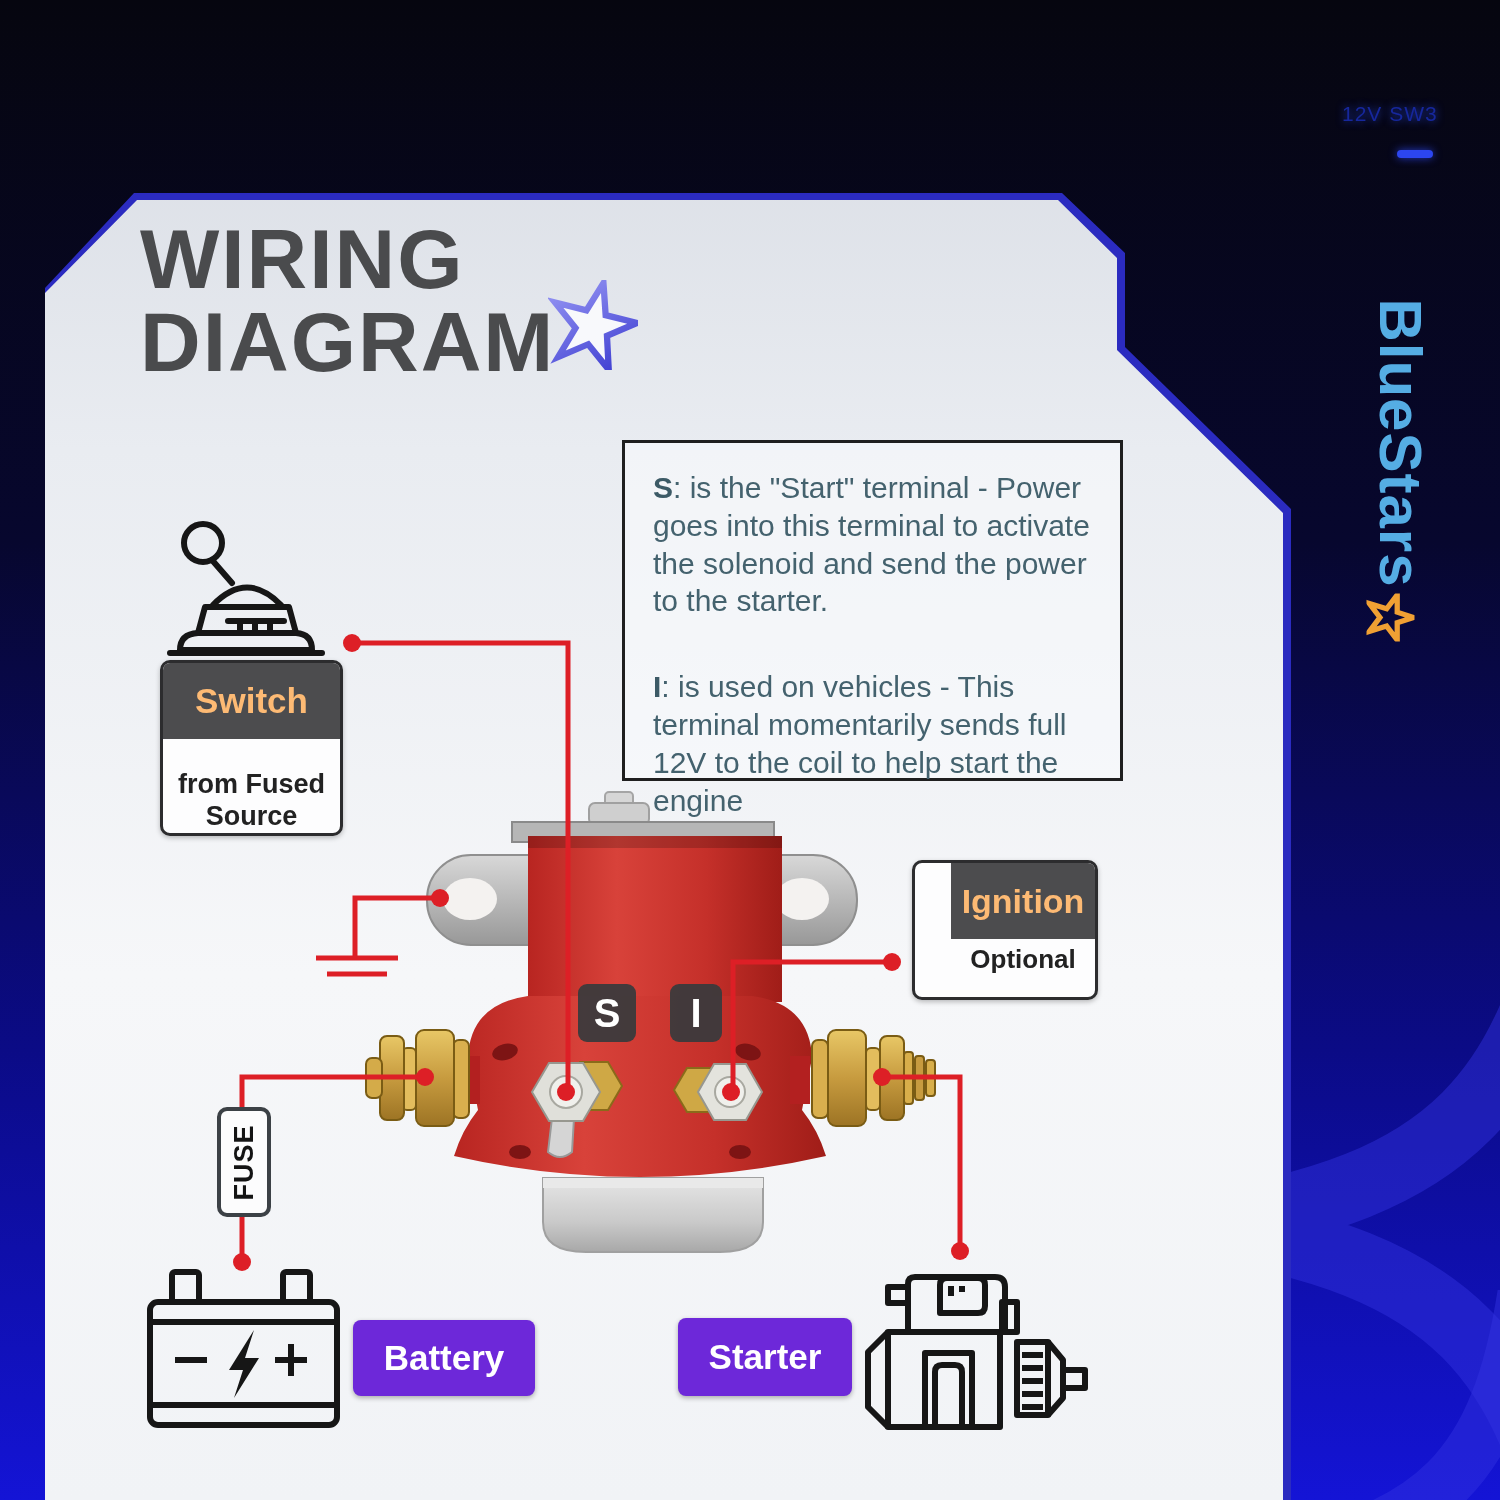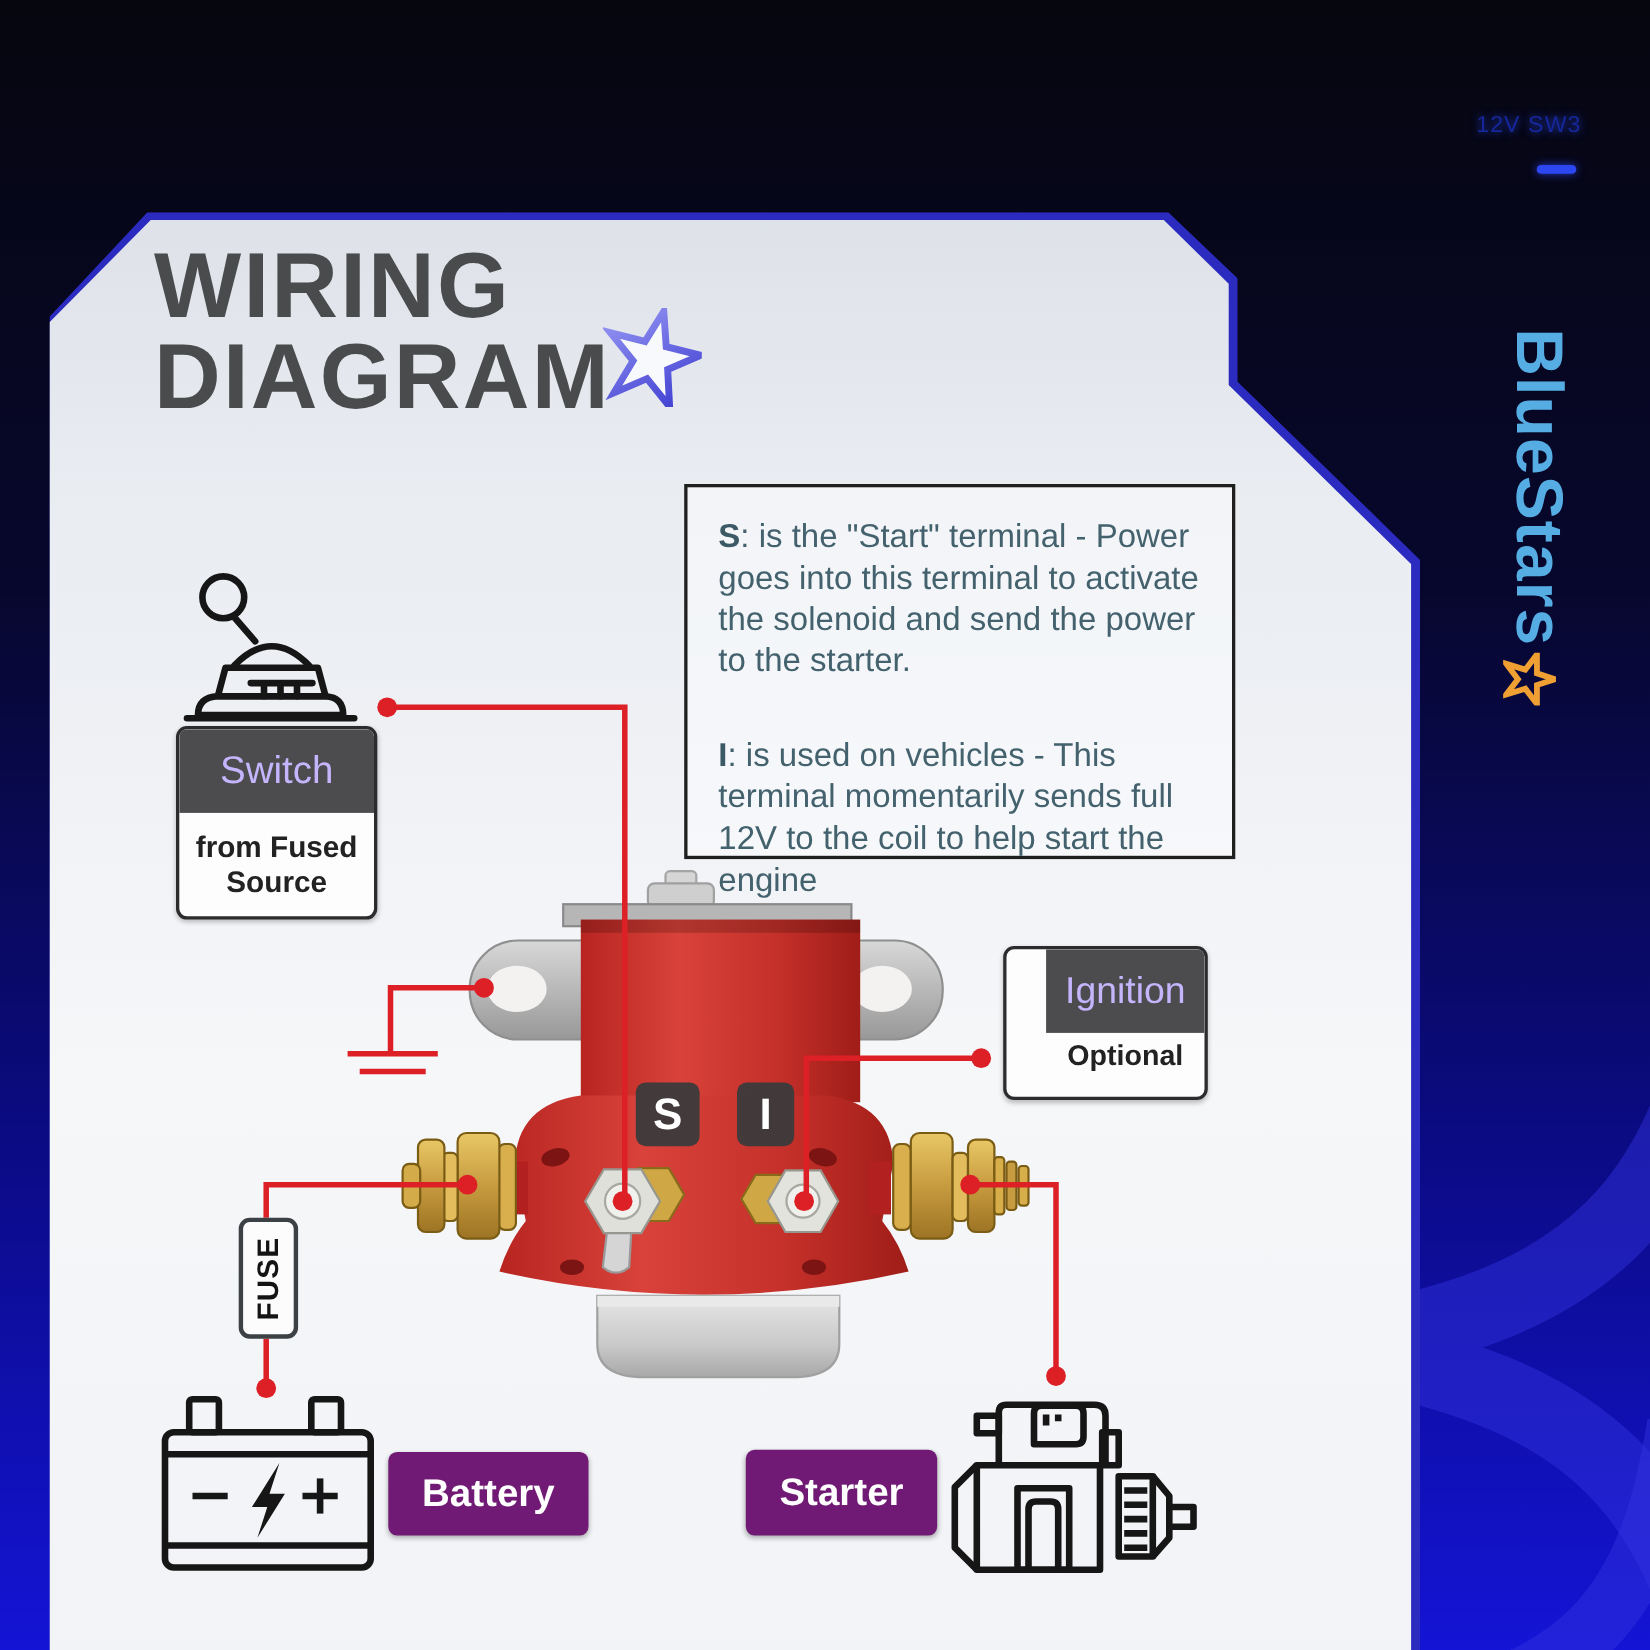--- a/index.html
+++ b/index.html
@@ -43,40 +43,40 @@
       box-sizing:border-box;border:3px solid #1f1f1f;background:rgba(250,251,253,.55);
       padding:26px 28px;font-size:30px;line-height:1.26;color:#44626e;}
   .info-box p{margin:0;}
   .info-box p + p{margin-top:48px;}
   .info-box b{color:#3c5a66;}
 
   
   .combo{position:absolute;box-sizing:border-box;border:3px solid #2c2c2e;
       border-radius:10px;overflow:hidden;background:#fdfdfe;
       box-shadow:0 2px 5px rgba(0,0,0,.25);}
-  .combo .hd{background:#4c4c4e;color:#c4b5fd;font-weight:normal;text-align:center;
+  .combo .hd{background:#4c4c4e;color:#fdba74;font-weight:bold;text-align:center;
       display:flex;align-items:center;justify-content:center;}
   .combo .bd{color:#222;font-weight:bold;text-align:center;
       display:flex;align-items:center;justify-content:center;line-height:1.2;}
 
   .switch-label{left:160px;top:660px;width:183px;height:176px;}
   .switch-label .hd{height:76px;font-size:35px;}
-  .switch-label .bd{height:94px;font-size:27px;padding:0 10px;}
+  .switch-label .bd{height:94px;font-size:27px;padding:14px 10px;}
 
   .ignition-label{left:912px;top:860px;width:186px;height:140px;padding-left:36px;}
   .ignition-label .hd{height:76px;font-size:34px;}
   .ignition-label .bd{height:42px;font-size:26px;}
 
   .fuse-label{position:absolute;left:217px;top:1107px;width:54px;height:110px;
       box-sizing:border-box;border:4px solid #3c4146;border-radius:10px;
       background:#fcfcfd;display:flex;align-items:center;justify-content:center;}
   .fuse-label span{transform:rotate(-90deg);font-size:27px;font-weight:bold;
       color:#141414;letter-spacing:1px;}
 
-  .tag{position:absolute;background:#701a75;color:#fff;font-weight:bold;
+  .tag{position:absolute;background:#6d28d9;color:#fff;font-weight:bold;
       border-radius:8px;display:flex;align-items:center;justify-content:center;
       font-size:35px;box-shadow:0 2px 5px rgba(0,0,0,.3);}
   .battery-tag{left:353px;top:1320px;width:182px;height:76px;}
   .starter-tag{left:678px;top:1318px;width:174px;height:78px;}
 
   .term{position:absolute;background:rgba(56,58,60,.93);color:#fff;font-weight:bold;
       border-radius:9px;text-align:center;font-size:40px;}
   .term-s{left:578px;top:984px;width:58px;height:58px;line-height:58px;}
   .term-i{left:670px;top:984px;width:52px;height:58px;line-height:58px;}
 

